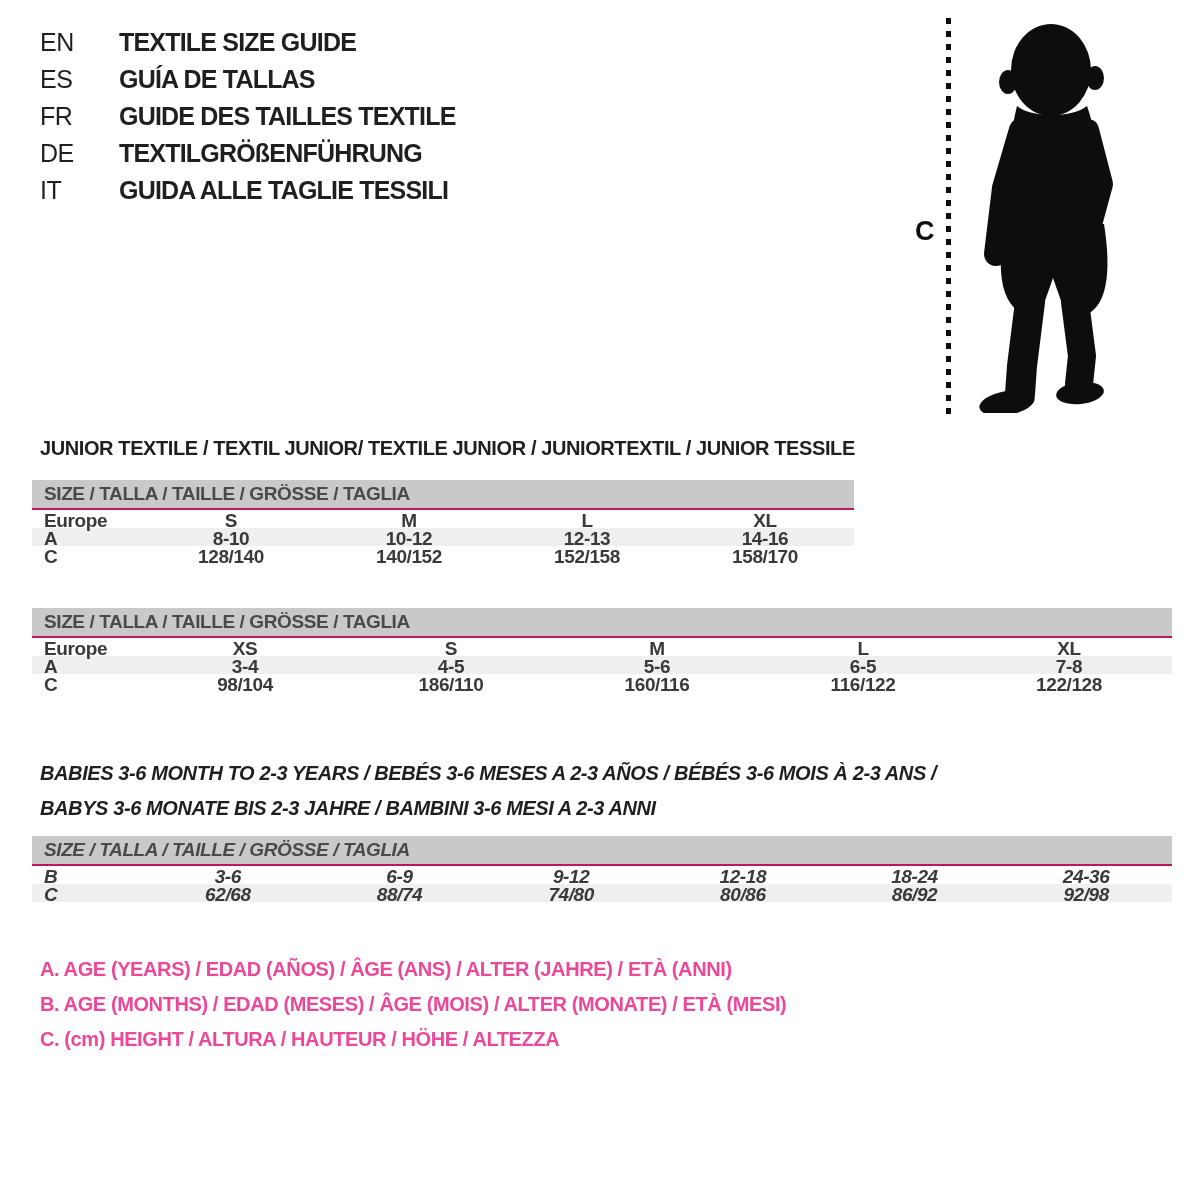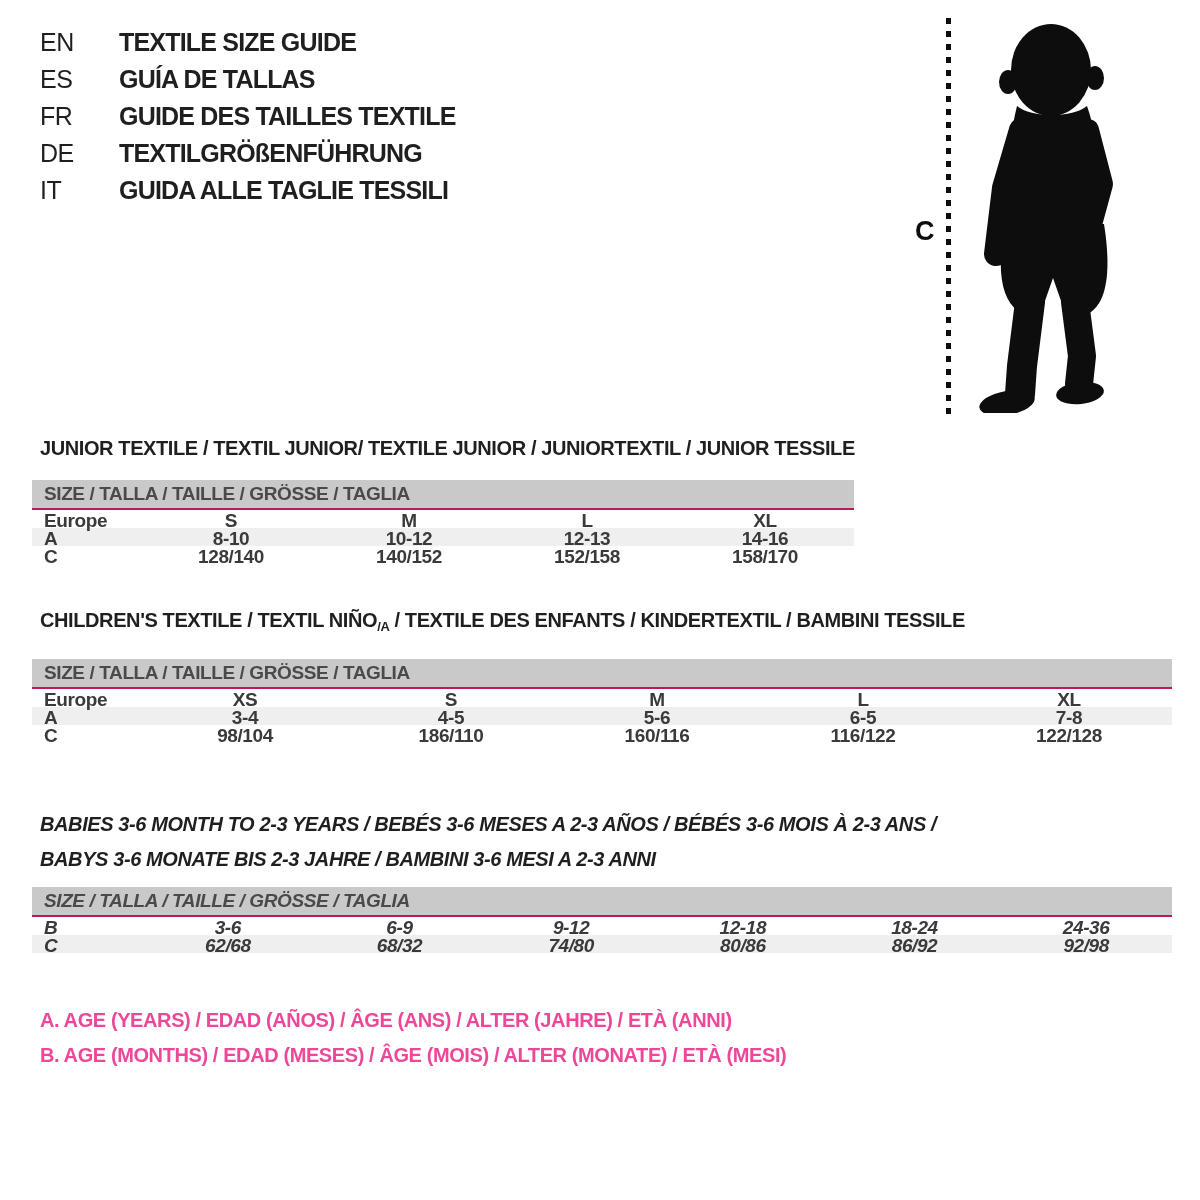--- a/index.html
+++ b/index.html
@@ -144,21 +144,20 @@
         <div class="trow" style="grid-template-columns: 110px repeat(4, 1fr);">
           <div class="row-label">C</div>
           <div class="cell">128/140</div>
           <div class="cell">140/152</div>
           <div class="cell">152/158</div>
           <div class="cell">158/170</div>
         </div>
       </div>
     </div>
     <div class="section section-children">
-      <div class="section-heading"><span>CHILDREN'S TEXTILE / TEXTIL NIÑO</span><span class="sub">/A</span><span> / TEXTILE DES ENFANTS / KINDERTEXTIL / BAMBINI TESSILE</span></div>
       <div class="size-table">
         <div class="size-bar">SIZE / TALLA / TAILLE / GRÖSSE / TAGLIA</div>
         <div class="trow" style="grid-template-columns: 110px repeat(5, 1fr);">
           <div class="row-label">Europe</div>
           <div class="cell">XS</div>
           <div class="cell">S</div>
           <div class="cell">M</div>
           <div class="cell">L</div>
           <div class="cell">XL</div>
         </div>
@@ -190,25 +189,26 @@
           <div class="cell">3-6</div>
           <div class="cell">6-9</div>
           <div class="cell">9-12</div>
           <div class="cell">12-18</div>
           <div class="cell">18-24</div>
           <div class="cell">24-36</div>
         </div>
         <div class="trow shaded" style="grid-template-columns: 110px repeat(6, 1fr);">
           <div class="row-label">C</div>
           <div class="cell">62/68</div>
-          <div class="cell">68/32</div>
+          <div class="cell">88/74</div>
           <div class="cell">74/80</div>
           <div class="cell">80/86</div>
           <div class="cell">86/92</div>
           <div class="cell">92/98</div>
         </div>
       </div>
     </div>
     <div class="legend">
       <div class="legend-line">A. AGE (YEARS) / EDAD (AÑOS) / ÂGE (ANS) / ALTER (JAHRE) / ETÀ (ANNI)</div>
       <div class="legend-line">B. AGE (MONTHS) / EDAD (MESES) / ÂGE (MOIS) / ALTER (MONATE) / ETÀ (MESI)</div>
+      <div class="legend-line">C. (cm) HEIGHT / ALTURA / HAUTEUR / HÖHE / ALTEZZA</div>
     </div>
   </div>
 
 </body></html>

